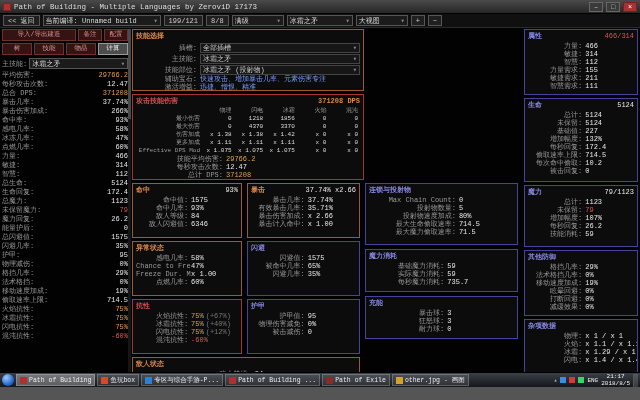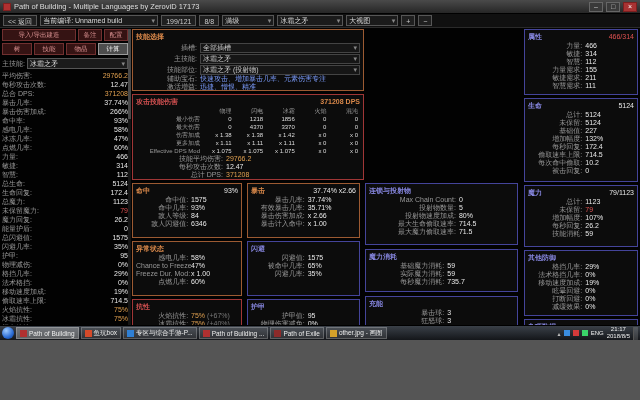--- a/index.html
+++ b/index.html
@@ -1,18 +1,18 @@
 <!DOCTYPE html>
 <html><head>
 <meta charset="utf-8">
 <style>
   *{box-sizing:border-box;margin:0;padding:0}
   html,body{margin:0;padding:0;background:#555}
-  #screen{position:relative;width:640px;height:340px;background:#020202;overflow:hidden;
-          font-family:Liberation Sans, sans-serif;font-size:7px;color:#ccc}
+  #screen{position:relative;width:640px;height:387px;background:#020202;overflow:hidden;
+          font-family:Liberation Mono, monospace;font-size:7px;color:#ccc}
   
   .titlebar{position:absolute;top:0;left:0;right:0;height:14px;background:linear-gradient(#4a4a4a,#262626);
             display:flex;align-items:center;gap:3px;padding:0 3px;border-bottom:1px solid #000}
   .appicon{width:8px;height:8px;background:#b03030;border:1px solid #802020;flex:none}
   .title-text{flex:1;font-size:7.5px;color:#ddd;white-space:nowrap;overflow:hidden}
   .winbtn{width:14px;height:10px;border:1px solid #666;background:#3a3a3a;color:#ccc;font-size:7px;
           line-height:8px;text-align:center;flex:none}
   .winbtn.close{background:#a83232;border-color:#7a1f1f;color:#fff}
   
   .menubar{position:absolute;top:14px;left:0;right:0;height:14px;background:#101010;border-bottom:1px solid #2a2a2a;

